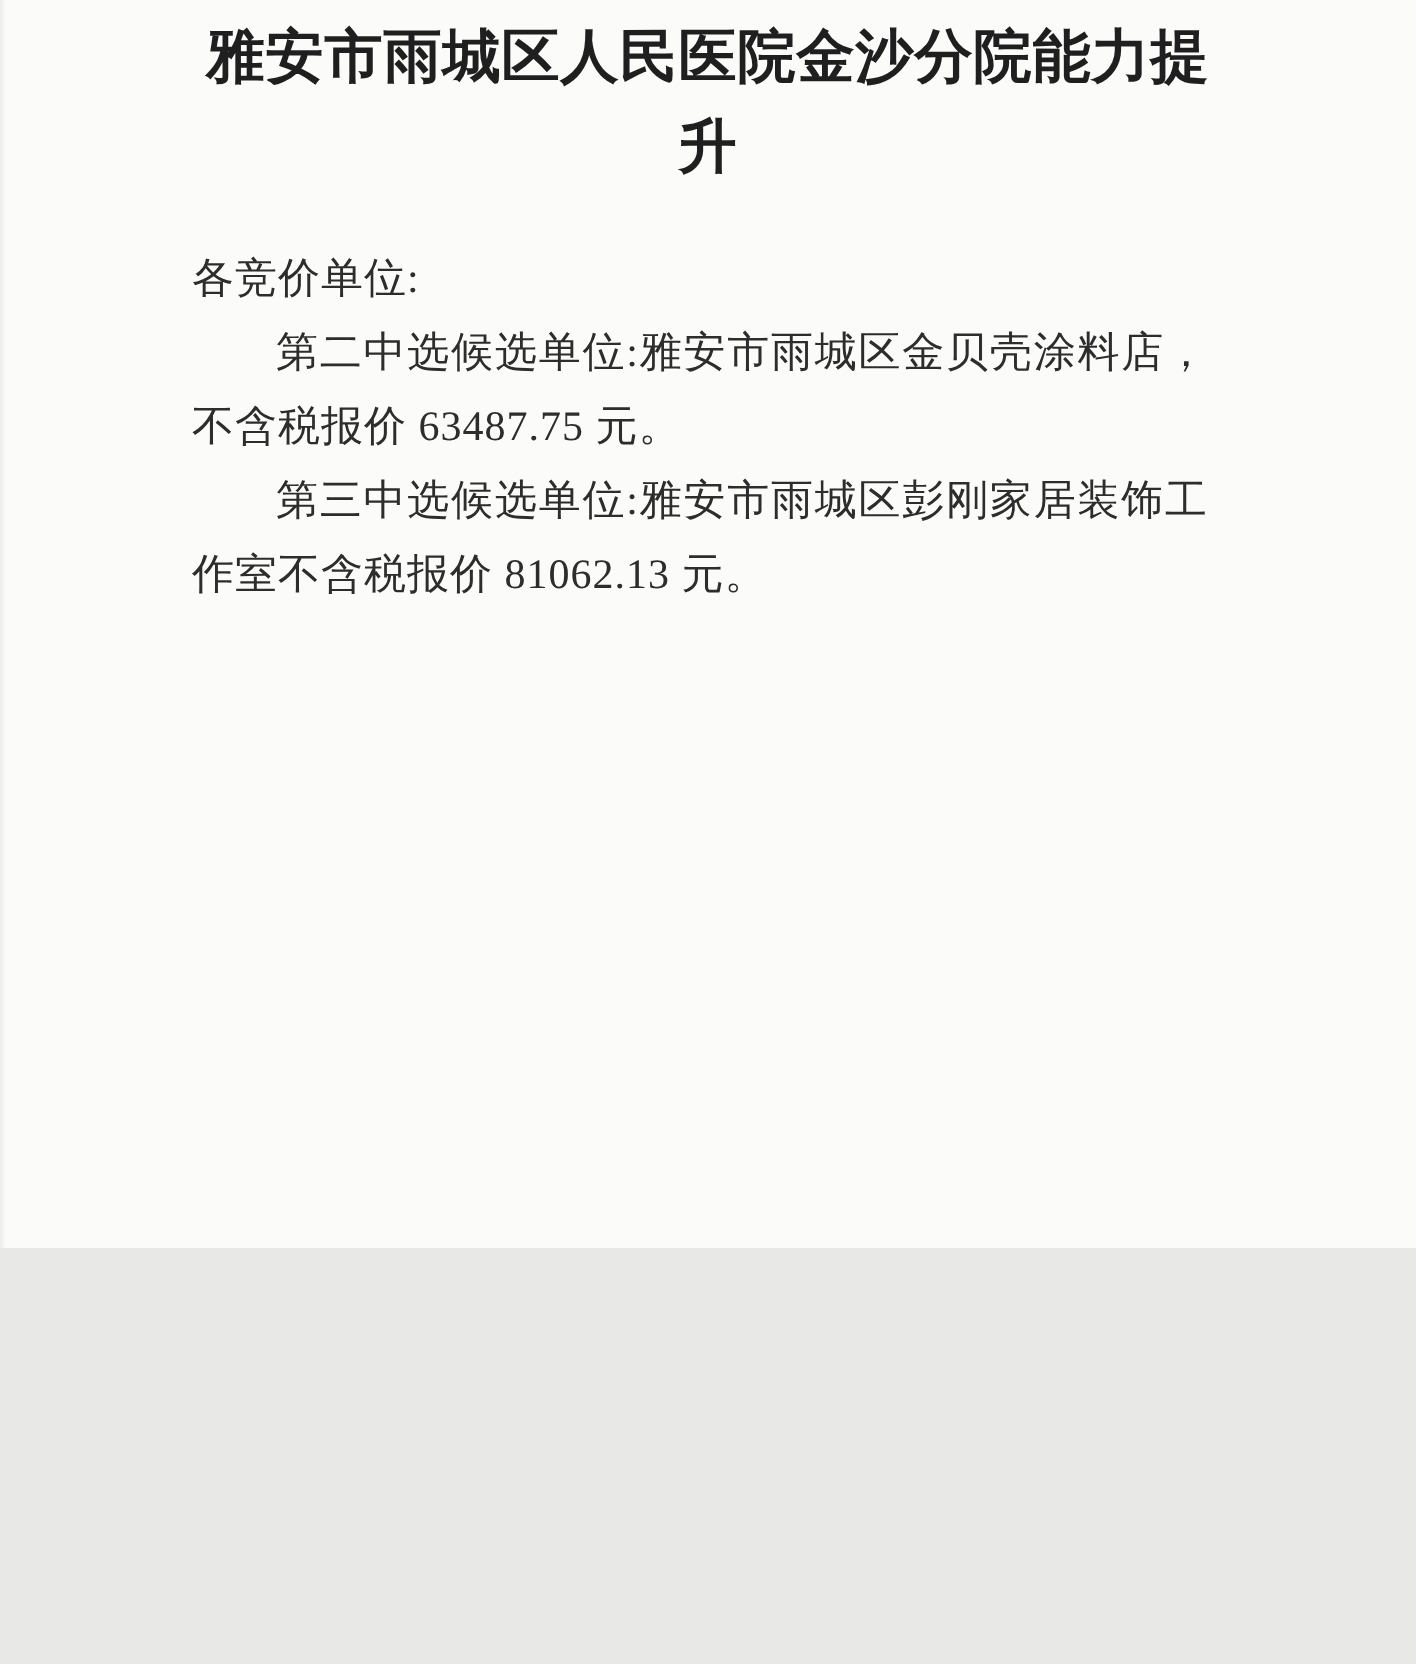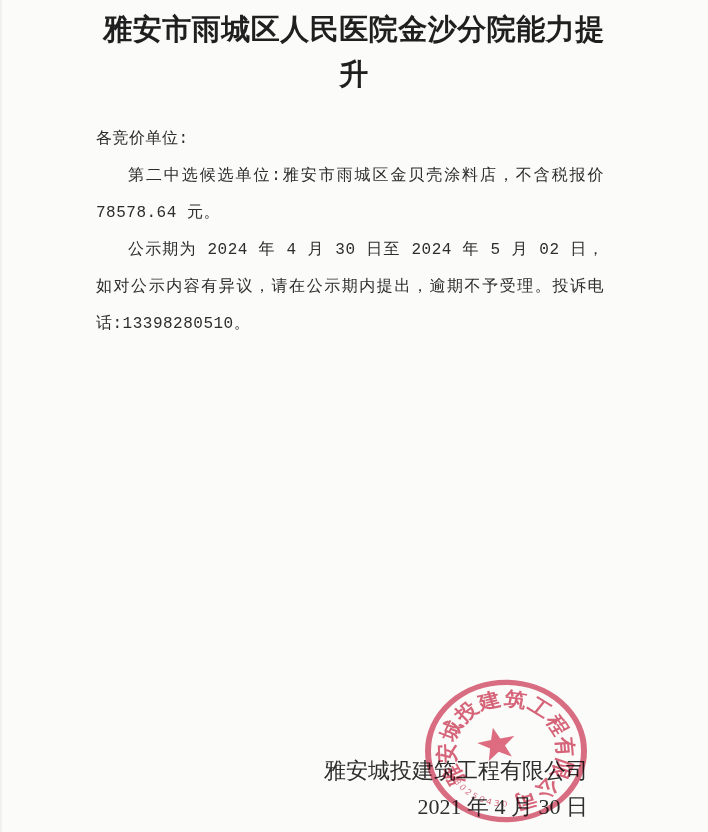--- a/index.html
+++ b/index.html
@@ -1,20 +1,20 @@
 <!DOCTYPE html>
 <html><head>
 <meta charset="utf-8">
 <style>
   html, body { margin: 0; padding: 0; }
   body { background: #e8e8e6; }
   .page {
     position: relative;
     width: 708px;
-    height: 832px;
+    height: 624px;
     margin: 0 auto;
     background: #fbfbf9;
     color: #2d2d2d;
     font-family: "Liberation Serif", "DejaVu Serif", serif;
     overflow: hidden;
   }
   
   .page::before {
     content: "";
     position: absolute;
@@ -27,25 +27,24 @@
     padding: 7px 98px 0 98px;
     text-align: center;
     font-size: 29px;
     font-weight: bold;
     line-height: 45px;
     color: #1f1f1f;
     letter-spacing: 0.5px;
   }
   .body-text {
     margin: 24px 104px 0 96px;
-    font-size: 16px;
+    font-size: 21px;
     line-height: 37px;
     text-align: justify;
     letter-spacing: 0.5px;
-    font-family: Liberation Mono, monospace;
   }
   .body-text p { margin: 0; }
   .body-text p.indent { text-indent: 2em; }
   .signature {
     position: absolute;
     top: 753px;
     right: 120px;
     text-align: right;
     font-size: 22px;
     line-height: 36px;
@@ -80,22 +79,22 @@
 <body>
 
 <div class="page">
 
   <h1 class="title">
     <div>雅安市雨城区人民医院金沙分院能力提升</div>
   </h1>
 
   <div class="body-text">
     <p>各竞价单位:</p>
-    <p class="indent">第二中选候选单位:雅安市雨城区金贝壳涂料店，不含税报价 78578.64 元。</p>
-    <p class="indent">公示期为 2024 年 4 月 30 日至 2024 年 5 月 02 日，如对公示内容有异议，请在公示期内提出，逾期不予受理。投诉电话:13398280510。</p>
+    <p class="indent">第二中选候选单位:雅安市雨城区金贝壳涂料店，不含税报价 63487.75 元。</p>
+    <p class="indent">第三中选候选单位:雅安市雨城区彭刚家居装饰工作室不含税报价 81062.13 元。</p>
   </div>
 
   <div class="signature">
     <div>雅安城投建筑工程有限公司</div>
     <div>2021 年 4 月 30 日</div>
   </div>
 
   <svg class="seal" viewBox="0 0 166 166" preserveAspectRatio="none">
 
     <circle cx="83" cy="83" r="78" fill="none" stroke="#d5506a" stroke-width="6" opacity="0.95"></circle>

